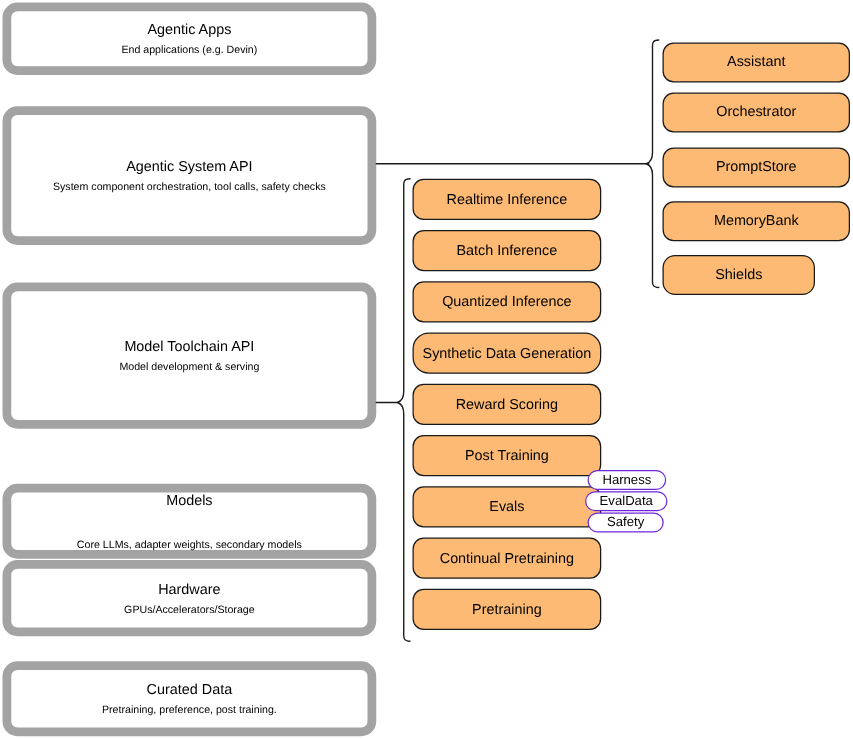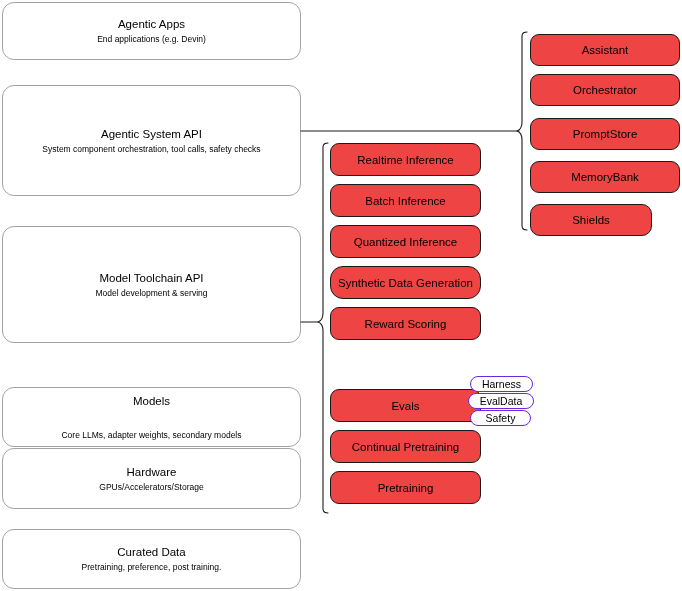--- a/index.html
+++ b/index.html
@@ -19,21 +19,21 @@
   #diagram {
     position: absolute;
     left: 0; top: 0;
     width: 682px;
     height: 591px;
   }
   
   .layer {
     position: absolute;
     box-sizing: border-box;
-    border: 1px solid #a3a3a3;
+    border: 7px solid #a3a3a3;
     border-radius: 12px;
     background: #ffffff;
     display: flex;
     flex-direction: column;
     align-items: center;
     justify-content: center;
     text-align: center;
     padding: 2px 8px;
   }
   .layer .layer-title {
@@ -48,21 +48,21 @@
     color: #000;
     margin-top: 1px;
     white-space: nowrap;
   }
   
   .cap {
     position: absolute;
     box-sizing: border-box;
     border: 1px solid #1a1a1a;
     border-radius: 9px;
-    background: #ef4444;
+    background: #fdba74;
     display: flex;
     align-items: center;
     justify-content: center;
     text-align: center;
     font-size: 11.5px;
     line-height: 14px;
     color: #000;
     white-space: nowrap;
   }
   
@@ -160,20 +160,21 @@
   <div class="cap" style="left:330px; top:143px; width:151px; height:33px;">Realtime Inference</div>
 
   <div class="cap" style="left:330px; top:184px; width:151px; height:33px;">Batch Inference</div>
 
   <div class="cap" style="left:330px; top:225px; width:151px; height:33px;">Quantized Inference</div>
 
   <div class="cap" style="left:330px; top:266px; width:151px; height:33px;border-radius:13px;">Synthetic Data Generation</div>
 
   <div class="cap" style="left:330px; top:307px; width:151px; height:33px;">Reward Scoring</div>
 
+  <div class="cap" style="left:330px; top:348px; width:151px; height:33px;">Post Training</div>
 
   <div class="cap" style="left:330px; top:389px; width:151px; height:33px;">Evals</div>
 
   <div class="cap" style="left:330px; top:430px; width:151px; height:33px;">Continual Pretraining</div>
 
   <div class="cap" style="left:330px; top:471px; width:151px; height:33px;">Pretraining</div>
 
   <div class="tag" style="left:470px; top:376px; width:63px; height:16px;">Harness</div>
 
   <div class="tag" style="left:468px; top:393px; width:66px; height:16px;">EvalData</div>

